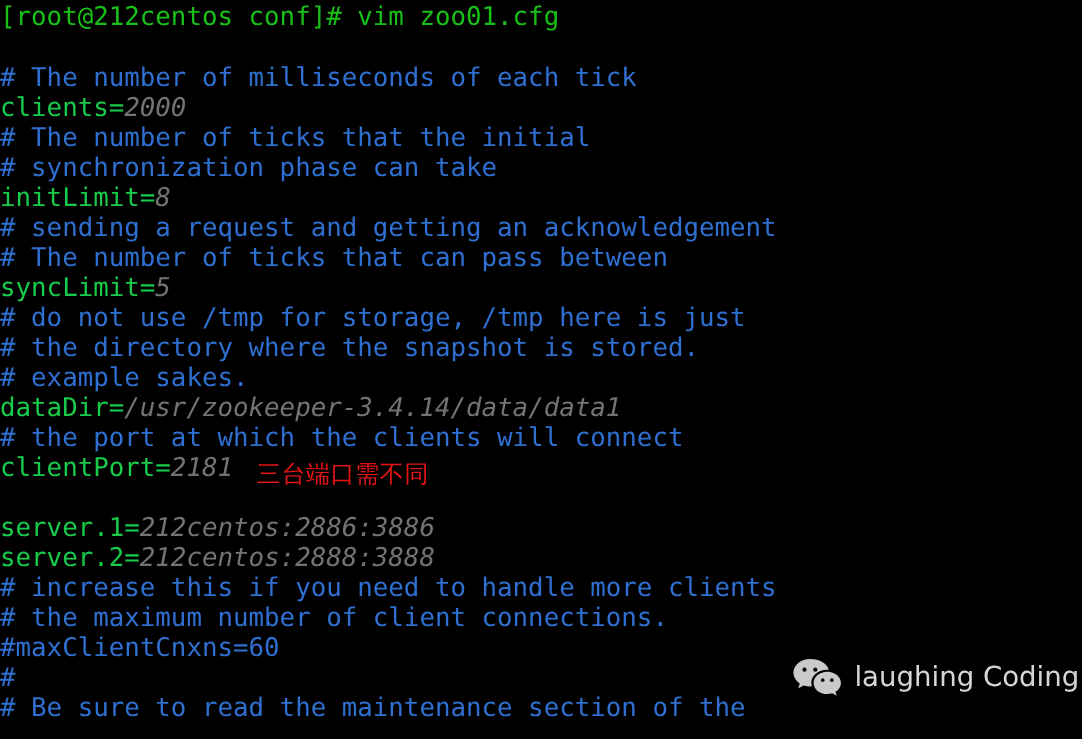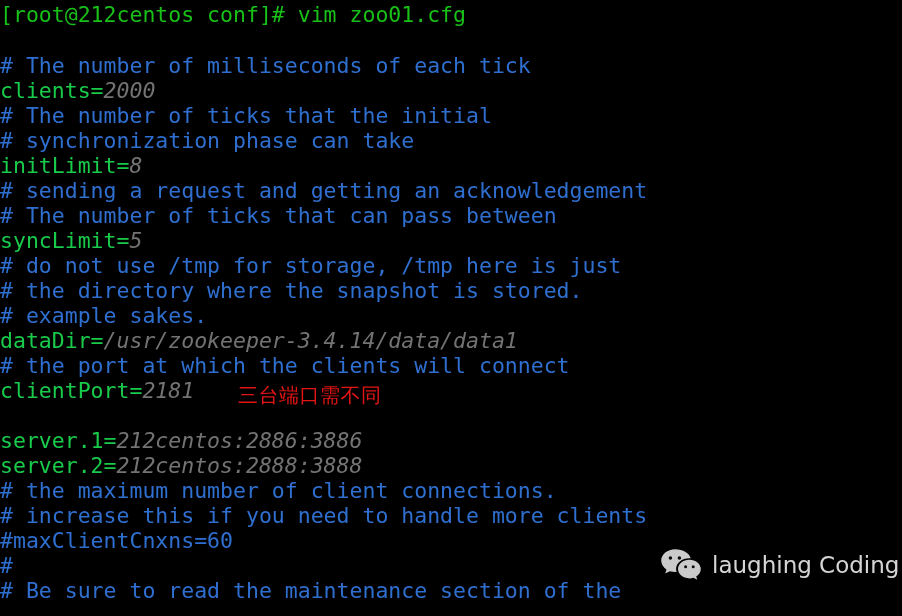--- a/index.html
+++ b/index.html
@@ -69,21 +69,20 @@
   .annotation {
     position: absolute;
     left: 214px;
     top: 384px;
     font-family: "DejaVu Sans", "Liberation Sans", sans-serif;
     font-size: 20px;
     line-height: 22px;
     color: #e21414;
     letter-spacing: 0.5px;
     white-space: nowrap;
-    margin-left: 24px;
   }
 
   
   .watermark {
     position: absolute;
     left: 660px;
     top: 548px;
     display: flex;
     align-items: center;
     gap: 10px;
@@ -138,23 +137,23 @@
 
     <div class="line"><span class="c-key">clientPort=</span><span class="c-val">2181</span></div>
 
     <div class="line c-blank">&nbsp;</div>
 
     <div class="line"><span class="c-key">server.1=</span><span class="c-val">212centos:2886:3886</span></div>
 
     <div class="line"><span class="c-key">server.2=</span><span class="c-val">212centos:2888:3888</span></div>
 
 
+    <div class="line c-comment"># increase this if you need to handle more clients</div>
+
     <div class="line c-comment"># the maximum number of client connections.</div>
-
-    <div class="line c-comment"># increase this if you need to handle more clients</div>
 
     <div class="line c-comment">#maxClientCnxns=60</div>
 
     <div class="line c-comment">#</div>
 
     <div class="line c-comment"># Be sure to read the maintenance section of the</div>
 
   </div>
 
   <div class="annotation">三台端口需不同</div>

